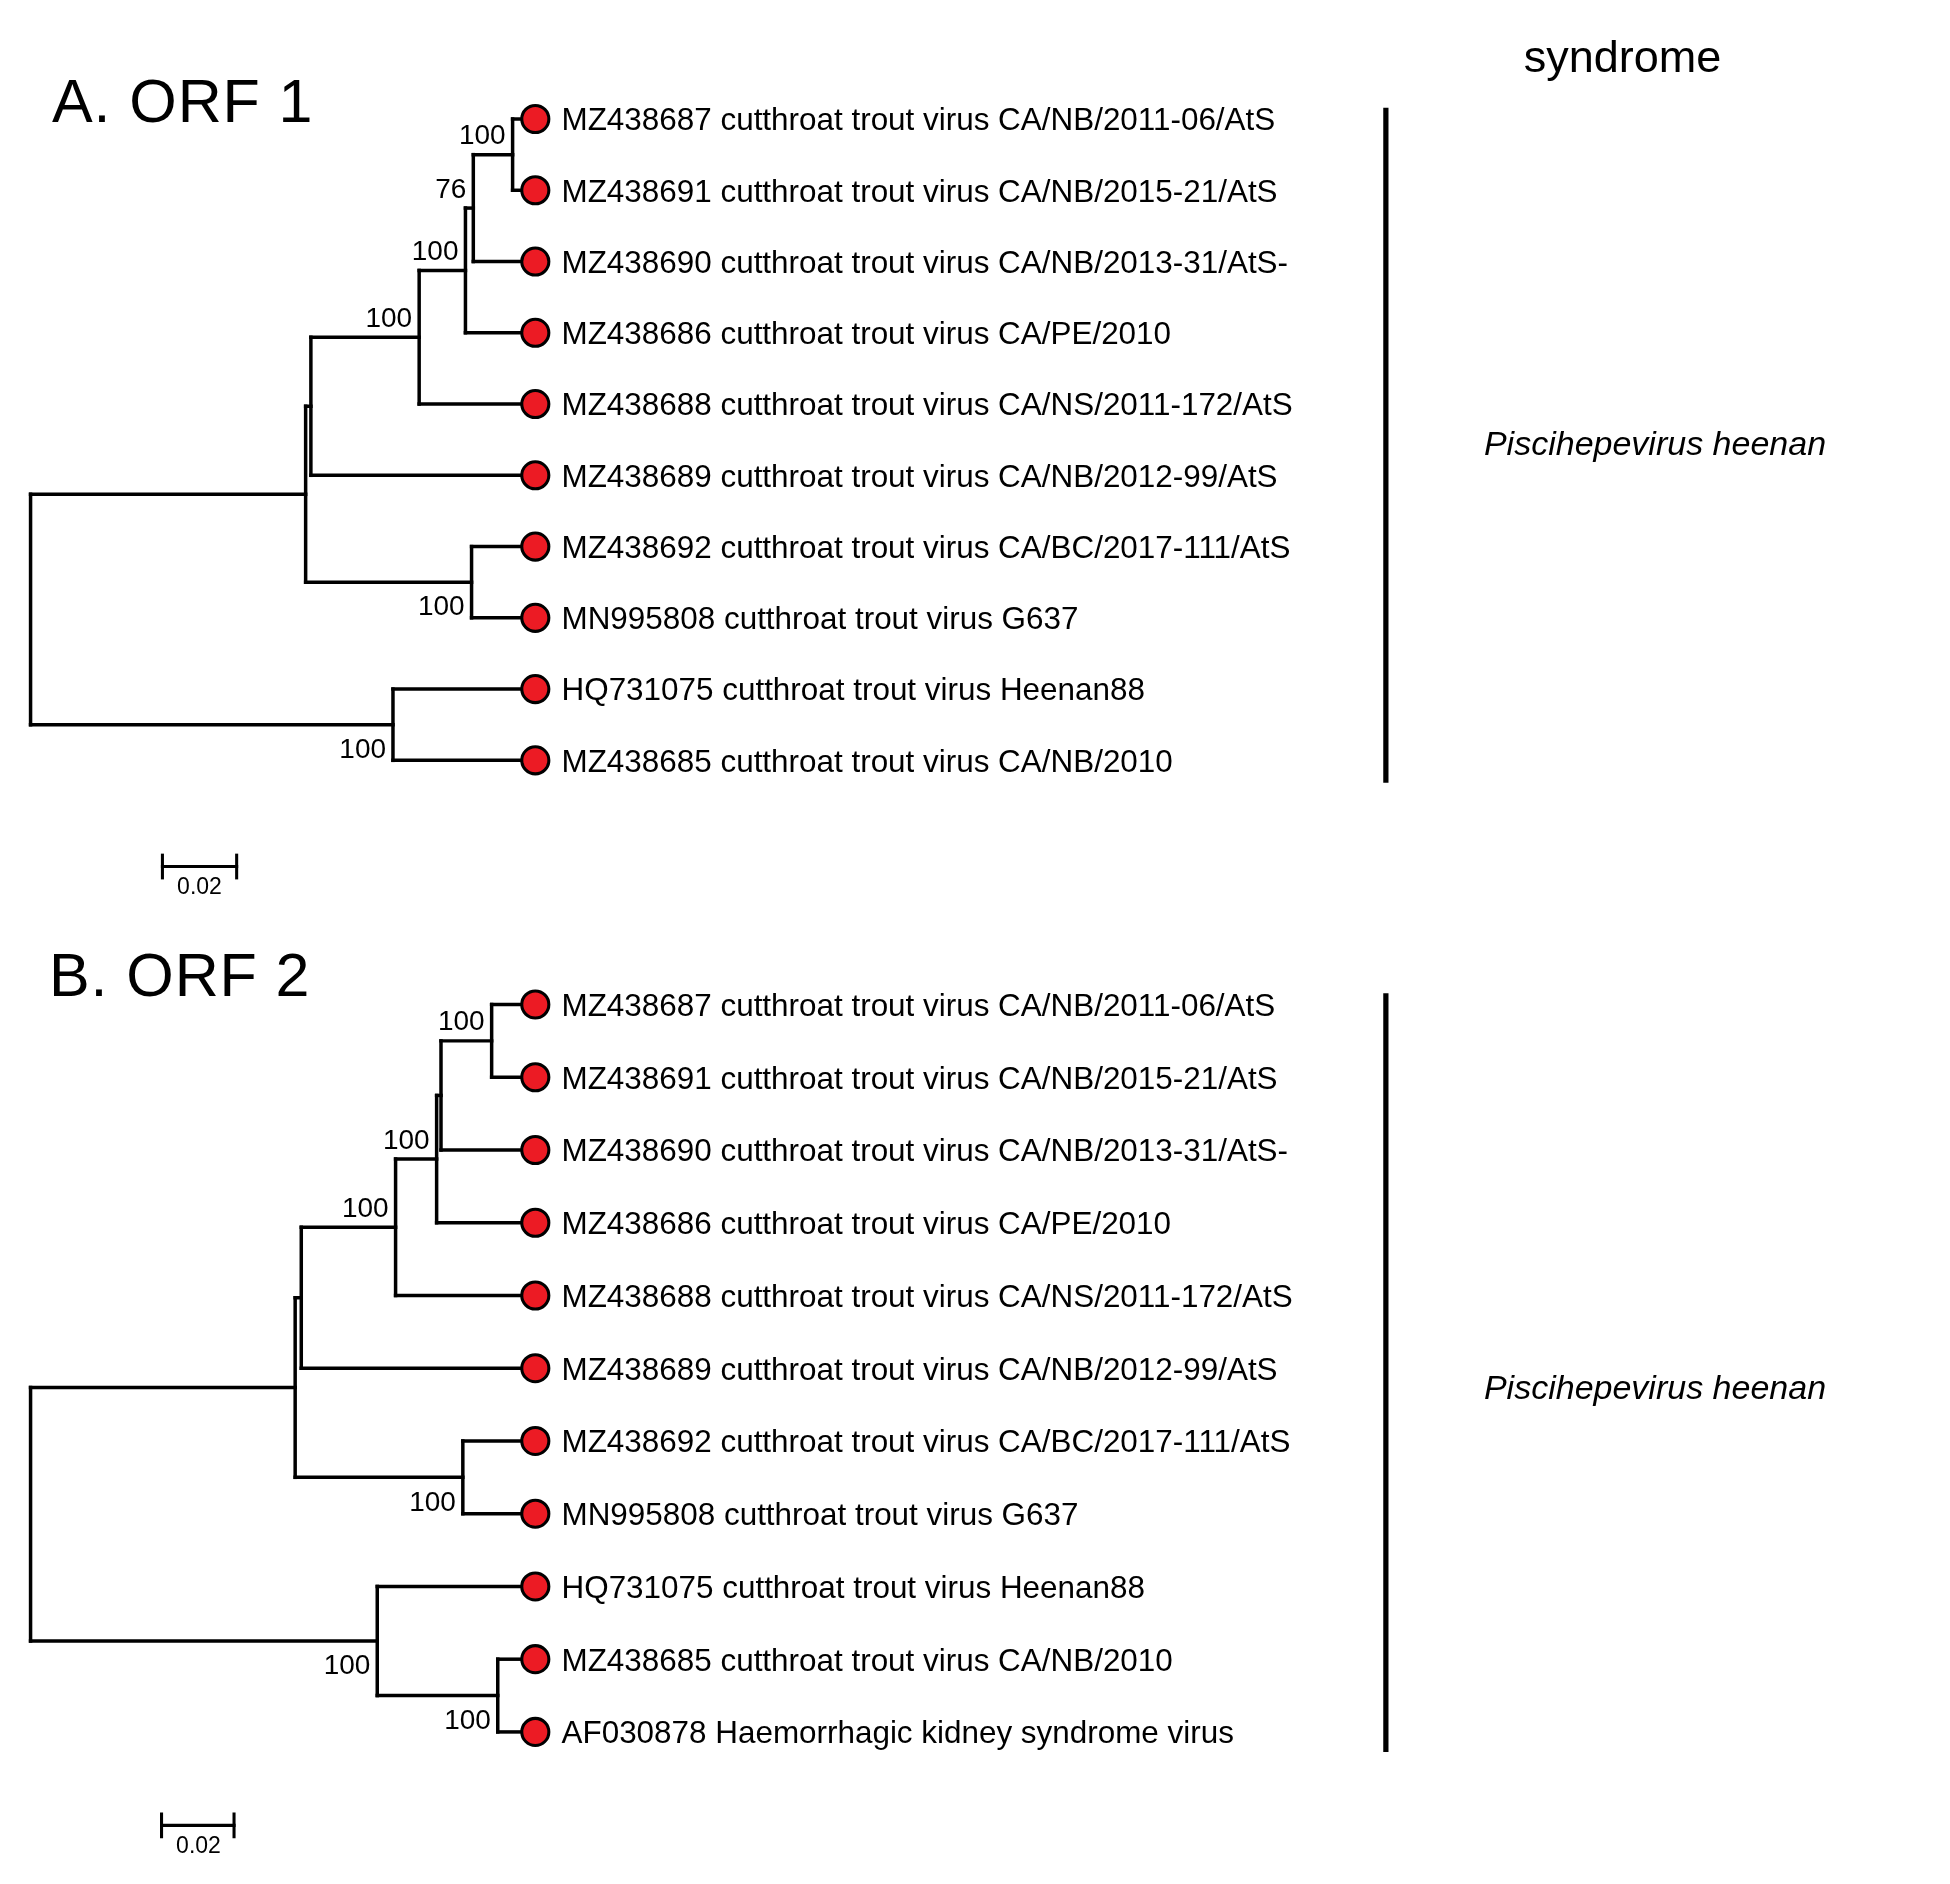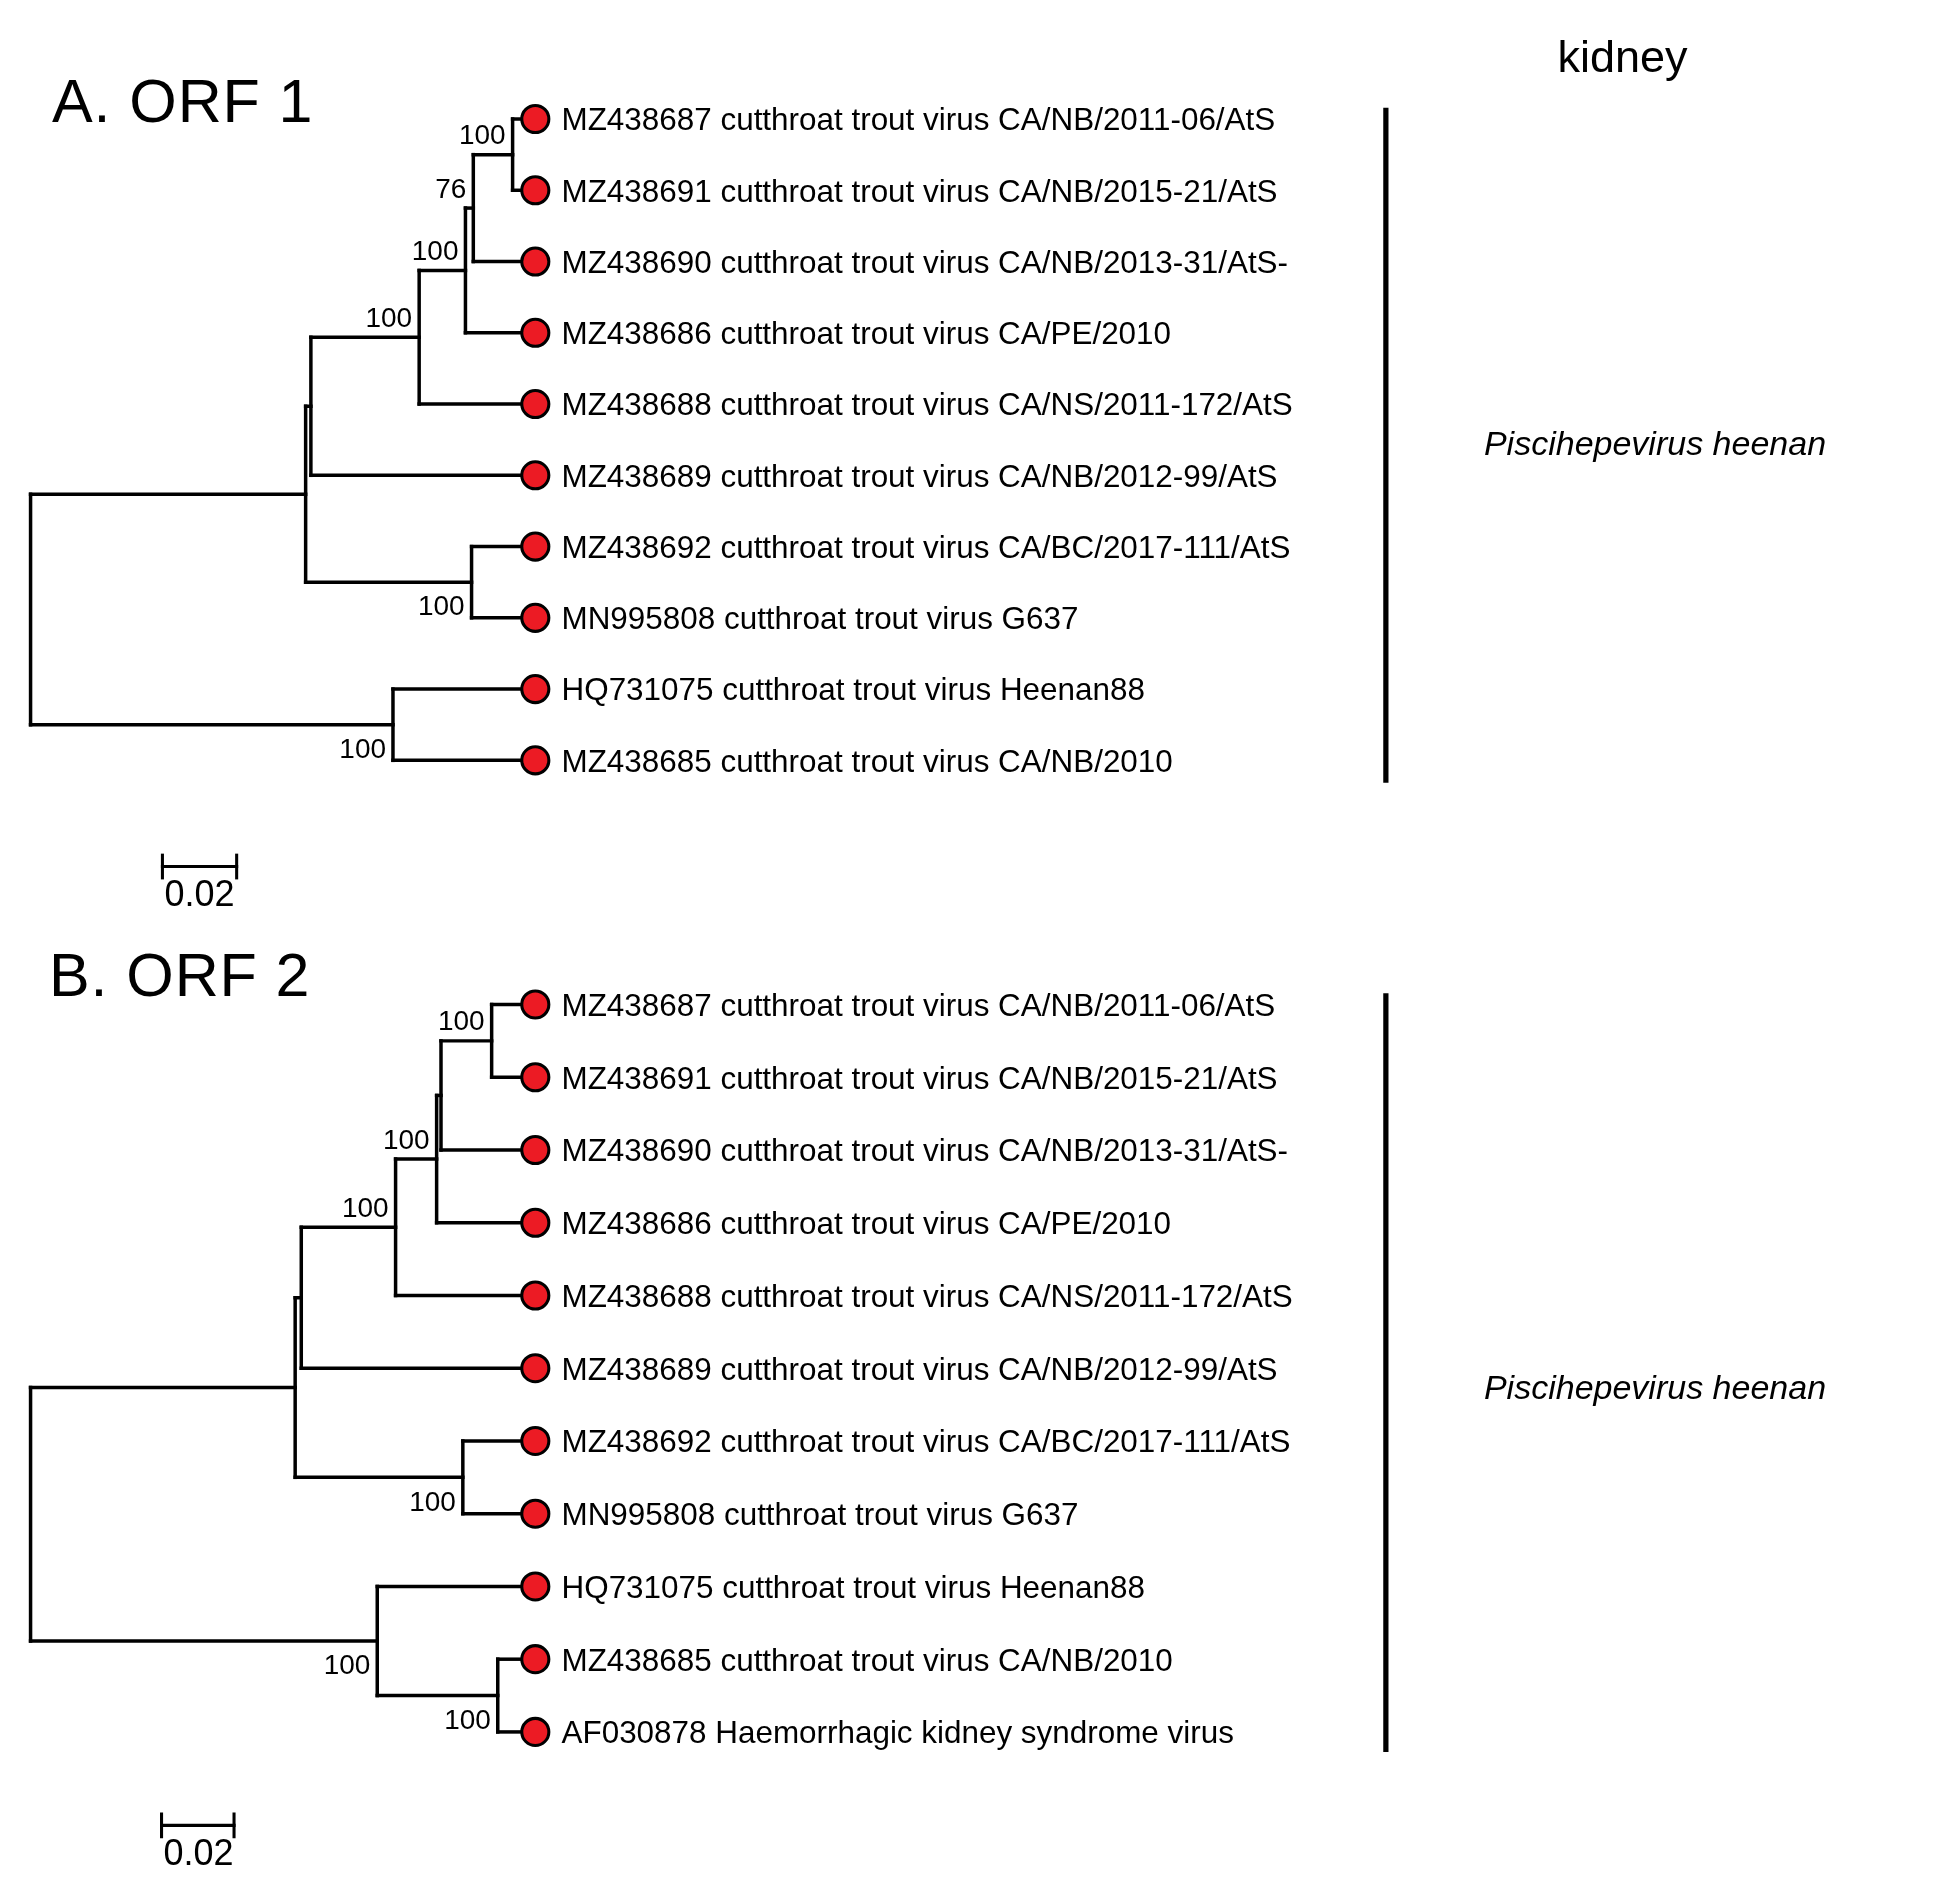--- a/index.html
+++ b/index.html
@@ -1,37 +1,37 @@
 <!DOCTYPE html>
 <html style="font-size:14px"><head>
 <meta charset="utf-8">
 <style>
   html,body{margin:0;padding:0;background:#ffffff;}
   body{width:1950px;height:1885px;position:relative;font-family:"Liberation Sans",sans-serif;color:#000;}
   .abs{position:absolute;text-align:center;}
   .panel-title{font-size:61px;letter-spacing:0.9px;white-space:nowrap;}
   .species-header{width:279px;text-align:center;font-size:45px;}
   .species-name{width:542px;text-align:center;font-size:34px;font-style:italic;white-space:nowrap;}
-  .scale-label{width:87px;text-align:center;font-size:36px;}
+  .scale-label{width:87px;text-align:center;font-size:23px;}
   #title-a{left:52px;top:66px;}
   #title-b{left:49px;top:940px;}
   #species-header{left:1483px;top:31px;}
   #species-a{left:1384px;top:424px;}
   #species-b{left:1384px;top:1368px;}
   #scale-a{left:156px;top:873px;}
   #scale-b{left:155px;top:1832px;}
   svg{position:absolute;left:0;top:0;}
 </style>
 </head>
 <body>
 
 <div>
   <div class="abs panel-title" id="title-a">A. ORF 1</div>
   <div class="abs panel-title" id="title-b">B. ORF 2</div>
-  <div class="abs species-header" id="species-header">kidney</div>
+  <div class="abs species-header" id="species-header">syndrome</div>
   <div class="abs species-name" id="species-a">Piscihepevirus heenan</div>
   <div class="abs species-name" id="species-b">Piscihepevirus heenan</div>
   <div class="abs scale-label" id="scale-a">0.02</div>
   <div class="abs scale-label" id="scale-b">0.02</div>
   <svg id="tree-svg" width="1950" height="1885" viewBox="0 0 2233 2158">
       <line x1="35" y1="565.675" x2="35" y2="829.5999999999999" stroke="#000000" stroke-width="4" stroke-linecap="square"></line>
       <line x1="35" y1="565.675" x2="350" y2="565.675" stroke="#000000" stroke-width="4" stroke-linecap="square"></line>
       <line x1="350" y1="464.95" x2="350" y2="666.3999999999999" stroke="#000000" stroke-width="4" stroke-linecap="square"></line>
       <line x1="350" y1="464.95" x2="356" y2="464.95" stroke="#000000" stroke-width="4" stroke-linecap="square"></line>
       <line x1="356" y1="385.9" x2="356" y2="544" stroke="#000000" stroke-width="4" stroke-linecap="square"></line>

